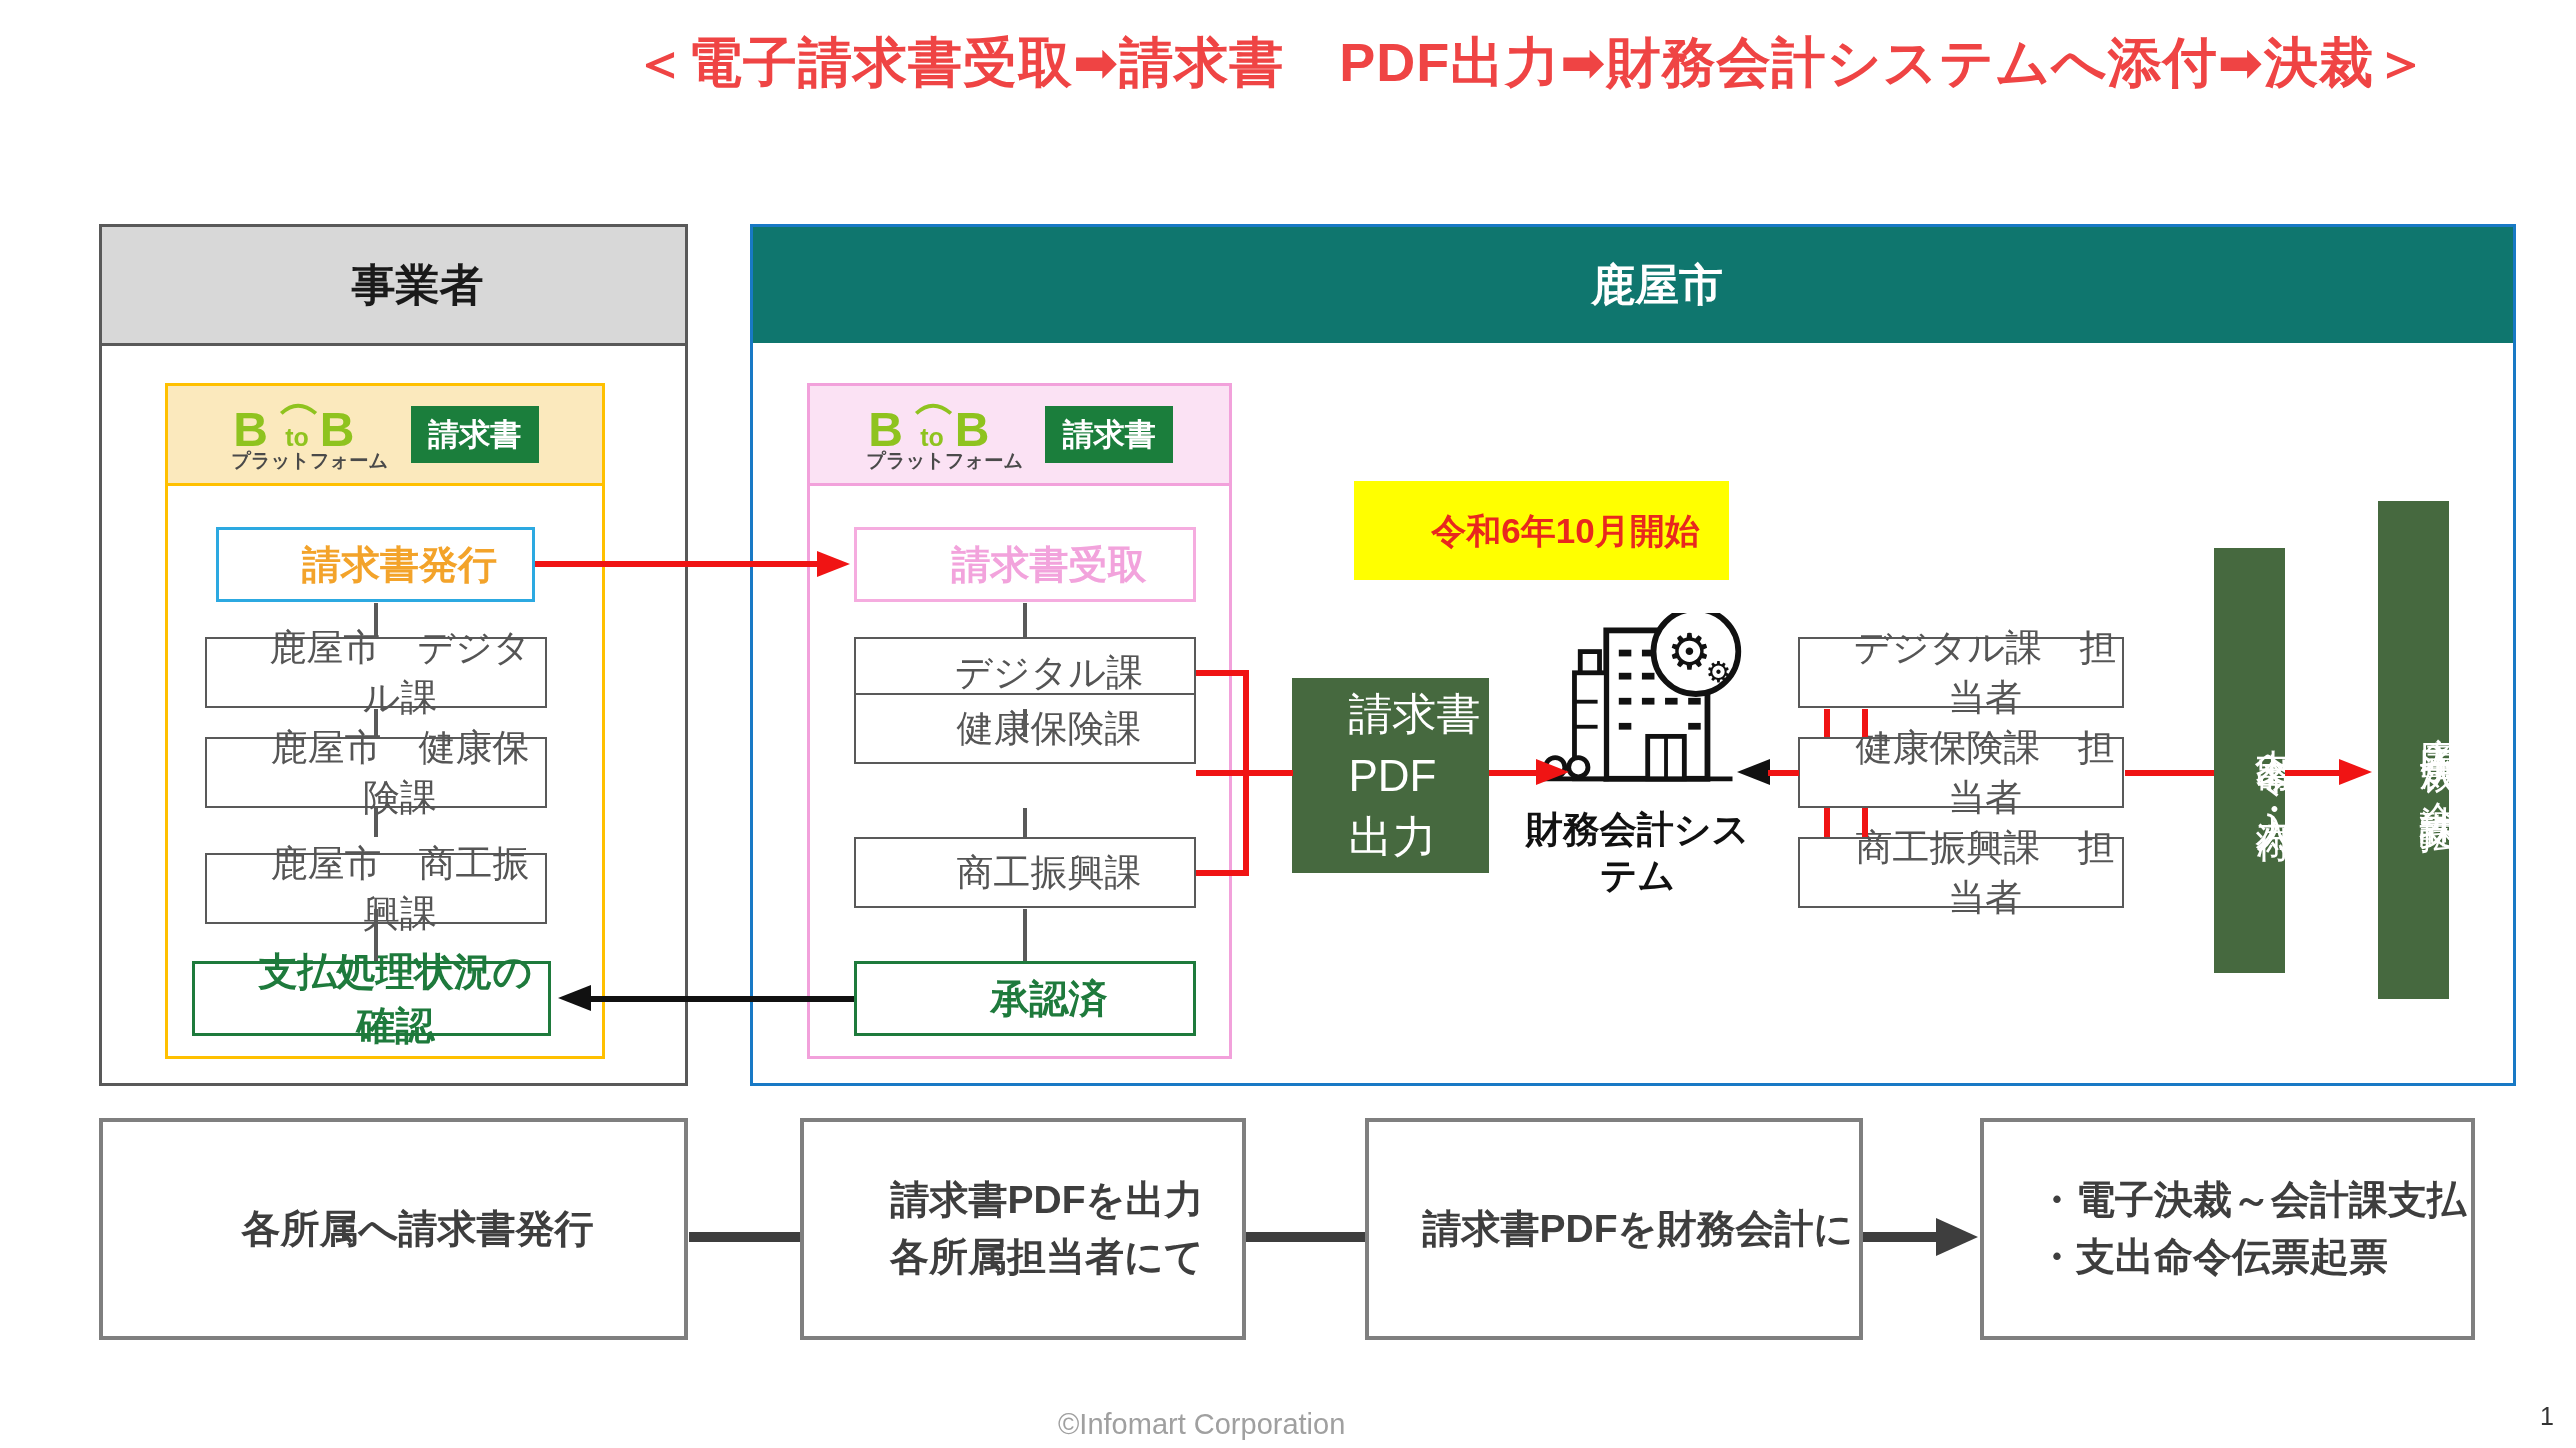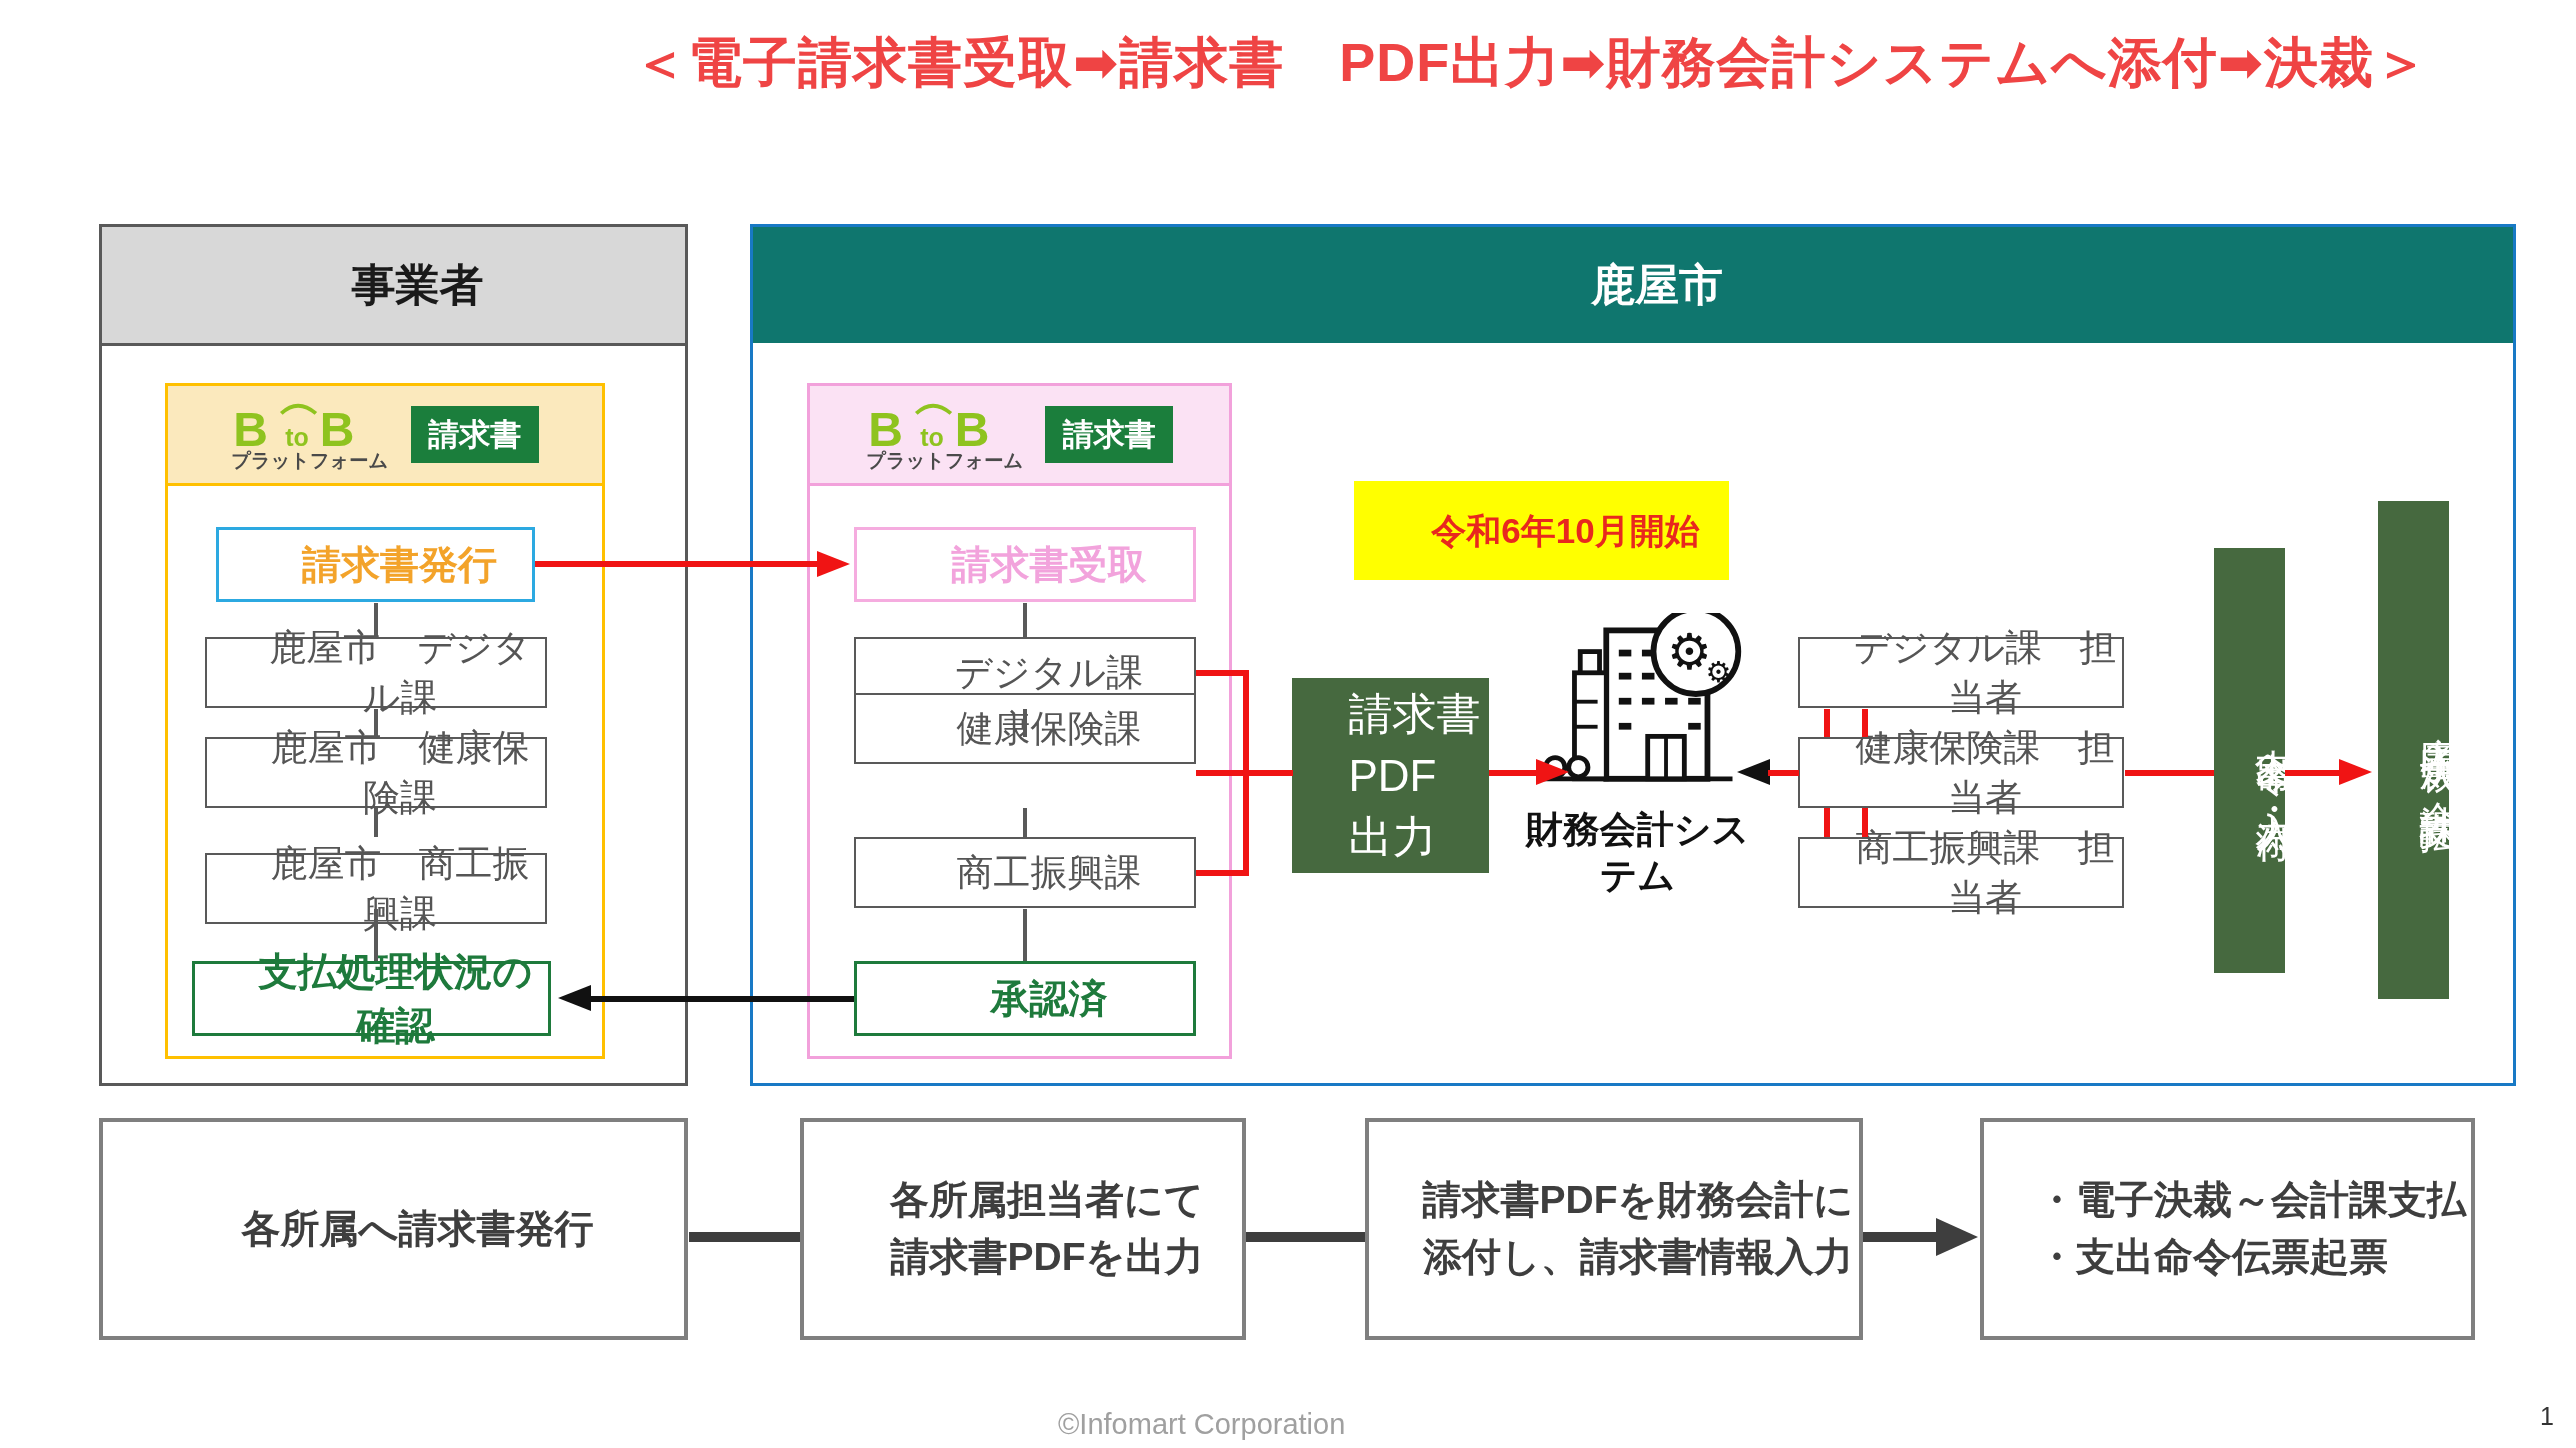--- a/index.html
+++ b/index.html
@@ -216,28 +216,27 @@
 <div class="abs head-r" style="left:2339px;top:759px;"></div>
 
 <div class="abs bhead-l" style="left:558px;top:985px;"></div>
 <div class="abs blackline" style="left:589px;top:996px;width:265px;height:5.8px;"></div>
 
 <div class="abs flexc stepbox" style="left:99px;top:1118px;width:589px;height:222px;">
   <span>各所属へ請求書発行</span>
 </div>
 <div class="abs flexc stepbox" style="left:800px;top:1118px;width:446px;height:222px;">
   <div>
+    <span style="display:block;">請求書PDFを出力</span>
     <span style="display:block;">各所属担当者にて</span>
-    <span style="display:block;">請求書PDFを出力</span>
   </div>
 </div>
 <div class="abs flexc stepbox" style="left:1365px;top:1118px;width:498px;height:222px;">
   <div>
     <span style="display:block;">請求書PDFを財務会計に</span>
-    <span style="display:block;">添付し、請求書情報入力</span>
   </div>
 </div>
 <div class="abs flexc stepbox" style="left:1980px;top:1118px;width:495px;height:222px;">
   <div style="text-align:left;">
     <span style="display:block;">・電子決裁～会計課支払</span>
     <span style="display:block;">・支出命令伝票起票</span>
   </div>
 </div>
 
 <div class="abs gline" style="left:689px;top:1232px;width:111px;height:9.7px;"></div>

